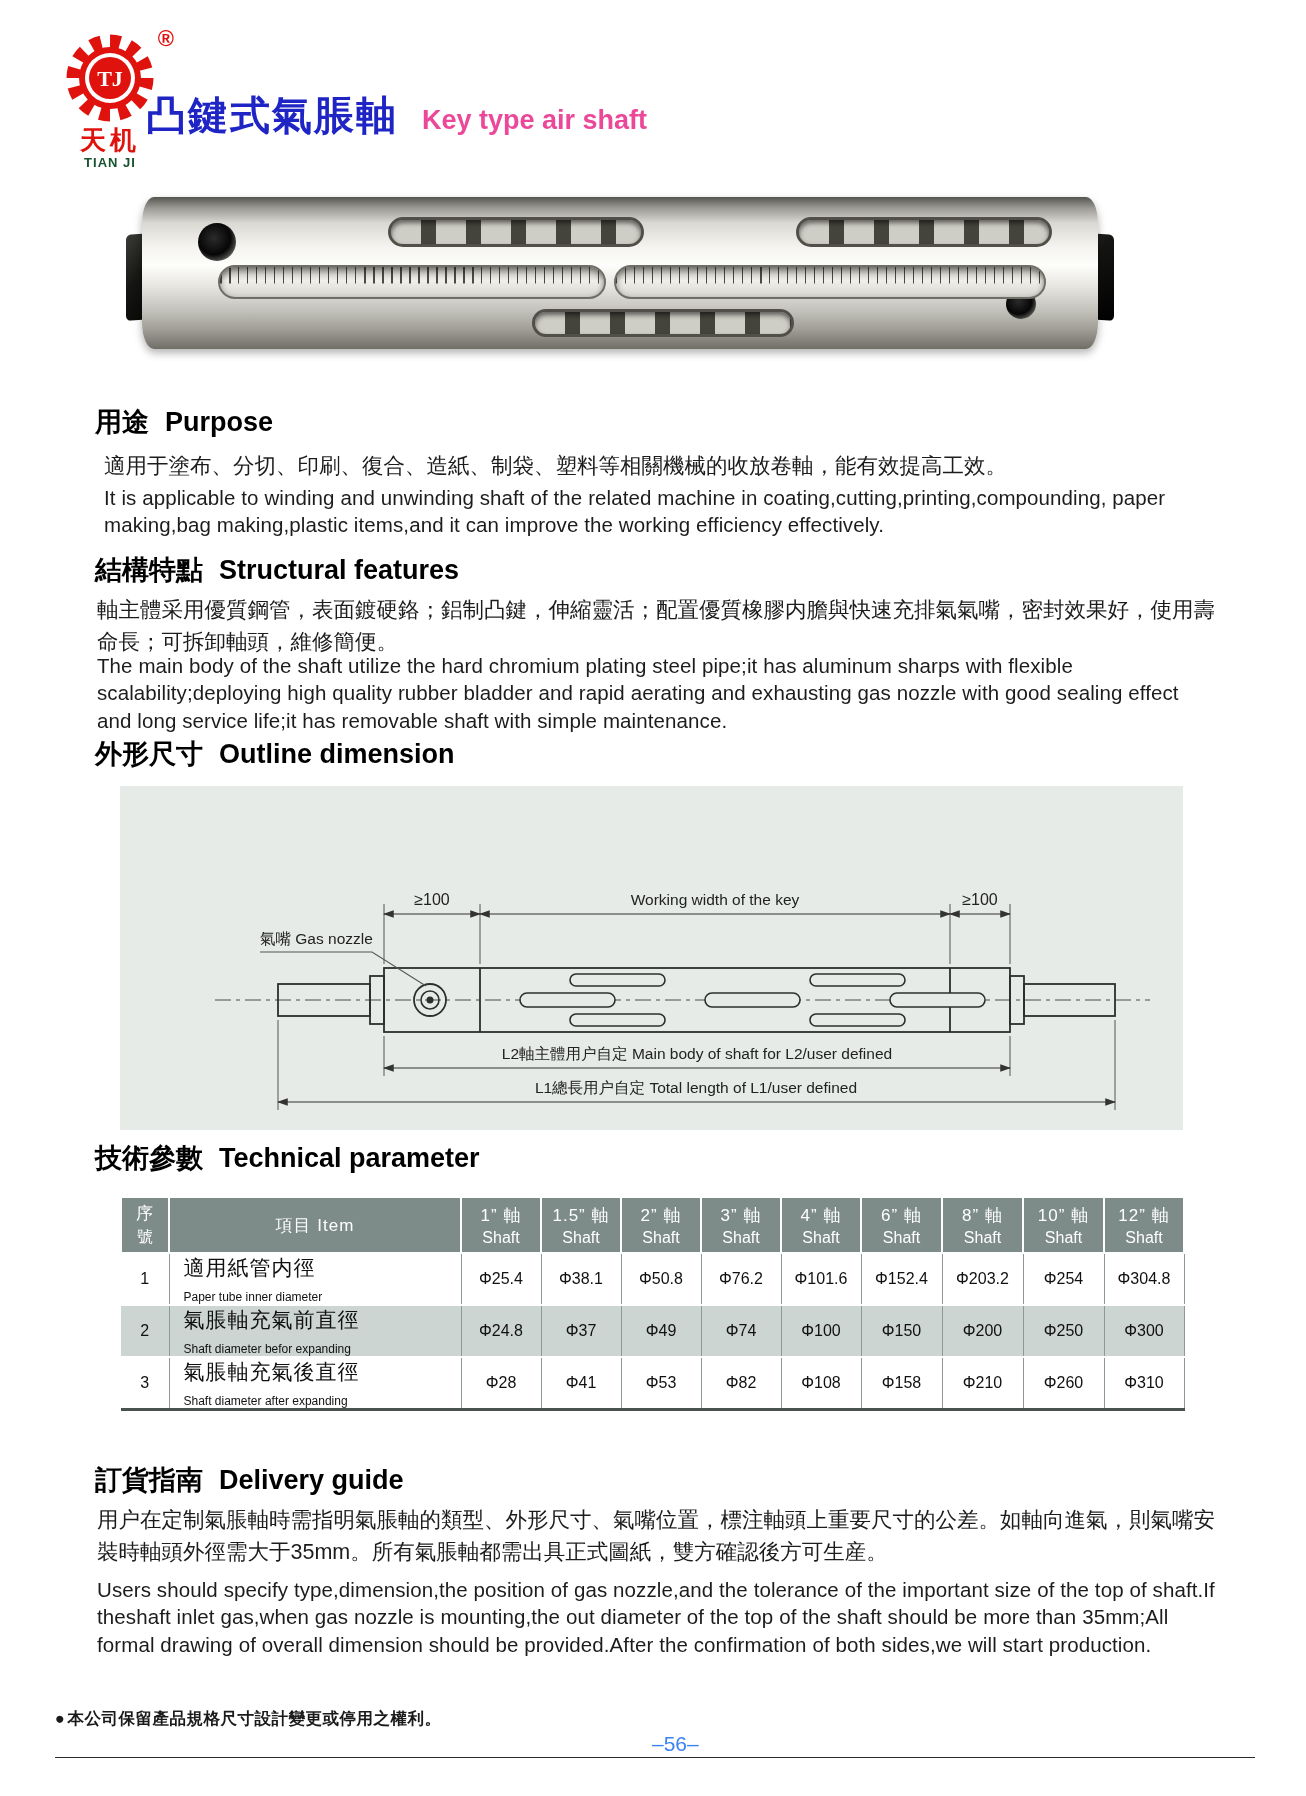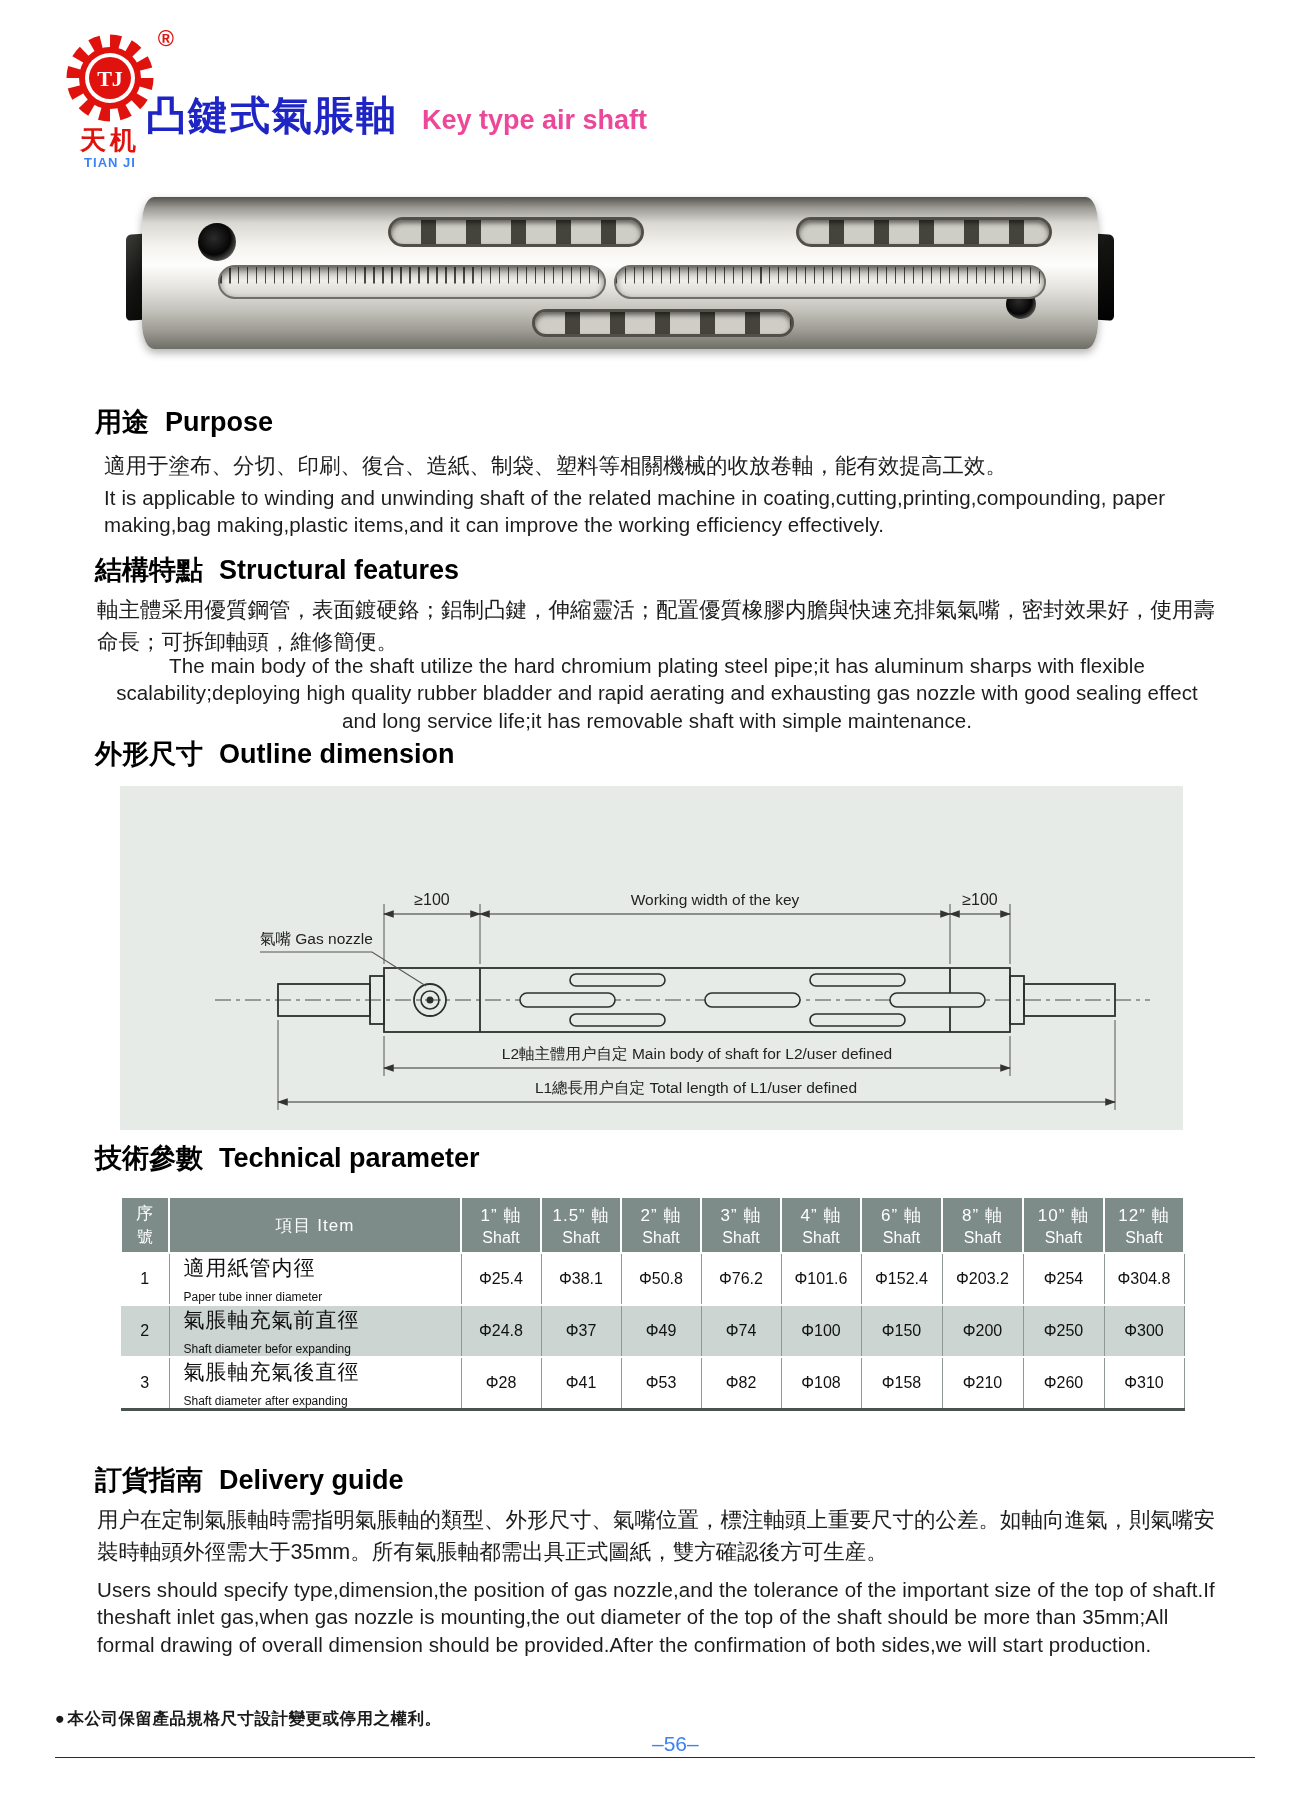--- a/index.html
+++ b/index.html
@@ -8,21 +8,21 @@
     width:1306px; height:1796px; position:relative;
     font-family:"Liberation Sans","DejaVu Sans",sans-serif;
     color:#1a1a1a; overflow:hidden;
   }
 
   
   .logo-wrap { position:absolute; left:50px; top:30px; width:120px; text-align:center; }
   .logo-gear { position:relative; width:96px; height:96px; margin:0 auto; }
   .logo-reg { position:absolute; right:-16px; top:-4px; color:#e0120e; font-size:22px; font-weight:bold; }
   .logo-cn { color:#e0120e; font-family:"Liberation Serif","DejaVu Serif",serif; font-weight:bold; font-size:26px; line-height:1; margin-top:2px; letter-spacing:4px;}
-  .logo-en { color:#3b82f6; font-weight:bold; font-size:13px; letter-spacing:1px; margin-top:1px;}
+  .logo-en { color:#14532d; font-weight:bold; font-size:13px; letter-spacing:1px; margin-top:1px;}
   .title-row { position:absolute; left:146px; top:88px; display:flex; align-items:baseline; }
   .title-cn { color:#1f25c4; font-size:40px; font-weight:bold; letter-spacing:2px; }
   .title-en { color:#ec4899; font-size:27px; font-weight:600; margin-left:24px; }
 
   
   .photo { position:absolute; left:142px; top:197px; width:956px; height:152px; }
   .endblock { position:absolute; width:56px; height:86px; top:36px;
     background:linear-gradient(135deg,#3a3a36 0%,#151513 40%,#000 100%); border-radius:5px; }
   .endblock.eb-left { left:-16px; transform:skewY(-4deg); }
   .endblock.eb-right { right:-16px; transform:skewY(4deg); }
@@ -124,21 +124,21 @@
 <div class="sec-h" style="left:95px; top:404px;">
   <span class="h-cn">用途</span><span class="h-en">Purpose</span>
 </div>
 <p class="para cn" style="left:104px; top:450px; width:1095px;">適用于塗布、分切、印刷、復合、造紙、制袋、塑料等相關機械的收放卷軸，能有效提高工效。</p>
 <p class="para en" style="left:104px; top:484px; width:1105px;">It is applicable to winding and unwinding shaft of the related machine in coating,cutting,printing,compounding, paper making,bag making,plastic items,and it can improve the working efficiency effectively.</p>
 
 <div class="sec-h" style="left:95px; top:552px;">
   <span class="h-cn">結構特點</span><span class="h-en">Structural features</span>
 </div>
 <p class="para cn" style="left:97px; top:594px; width:1120px;">軸主體采用優質鋼管，表面鍍硬鉻；鋁制凸鍵，伸縮靈活；配置優質橡膠内膽與快速充排氣氣嘴，密封效果好，使用壽命長；可拆卸軸頭，維修簡便。</p>
-<p class="para en" style="left:97px; top:652px; width:1120px;text-align:center;">The main body of the shaft utilize the hard chromium plating steel pipe;it has aluminum sharps with flexible scalability;deploying high quality rubber bladder and rapid aerating and exhausting gas nozzle with good sealing effect and long service life;it has removable shaft with simple maintenance.</p>
+<p class="para en" style="left:97px; top:652px; width:1120px;">The main body of the shaft utilize the hard chromium plating steel pipe;it has aluminum sharps with flexible scalability;deploying high quality rubber bladder and rapid aerating and exhausting gas nozzle with good sealing effect and long service life;it has removable shaft with simple maintenance.</p>
 
 <div class="sec-h" style="left:95px; top:736px;">
   <span class="h-cn">外形尺寸</span><span class="h-en">Outline dimension</span>
 </div>
 
 <div class="drawing">
   <svg width="1063" height="344" viewBox="0 0 1063 344" font-family="Liberation Sans, DejaVu Sans, sans-serif">
     <defs>
       <marker id="ar" viewBox="0 0 10 10" refX="9" refY="5" markerWidth="9" markerHeight="9" orient="auto-start-reverse">
         <path d="M0,1.5 L10,5 L0,8.5 z" fill="#333"></path>

